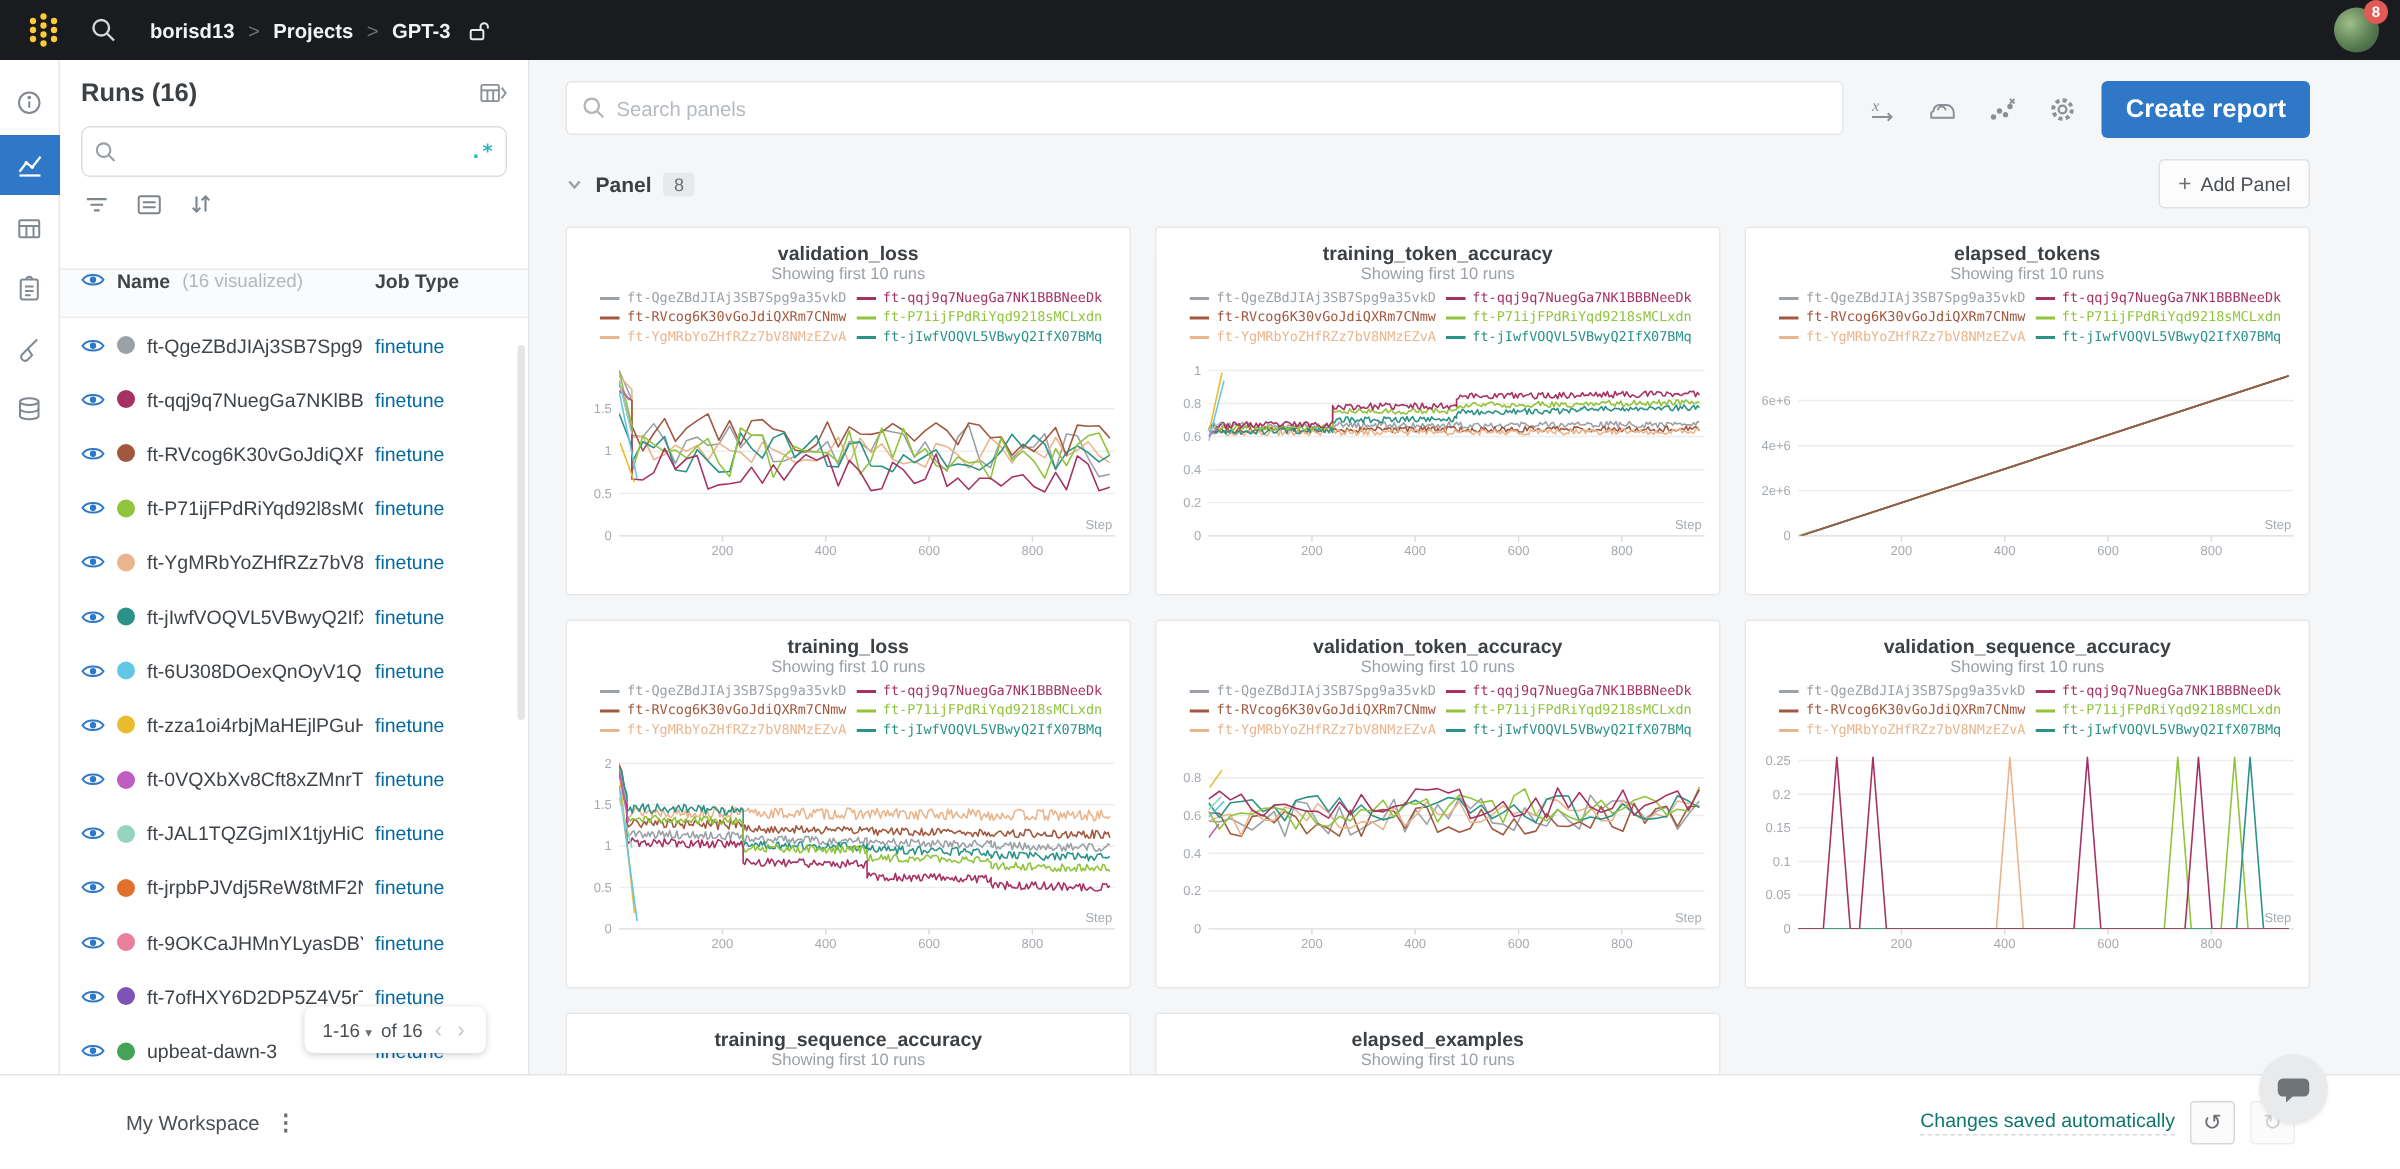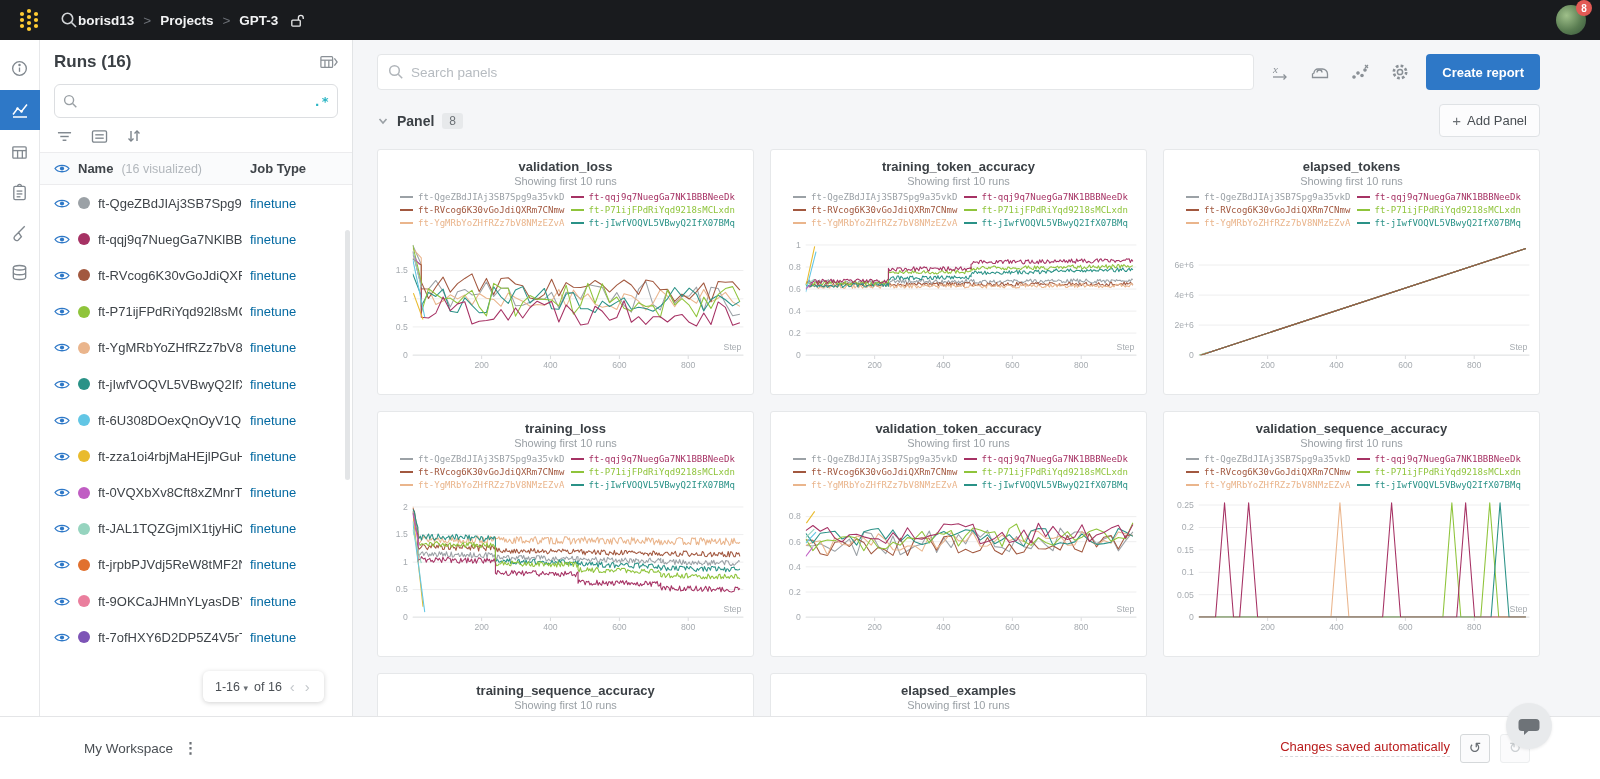--- a/index.html
+++ b/index.html
@@ -3,21 +3,21 @@
 <meta charset="utf-8">
 <style>
   * { margin:0; padding:0; box-sizing:border-box; }
   html,body { width:1600px; height:779px; overflow:hidden; font-family:"Liberation Sans","DejaVu Sans",sans-serif; background:#fff; }
   .app { position:relative; width:1600px; height:779px; }
 
   
   .navbar { position:absolute; top:0; left:0; right:0; height:40px; background:#191b1e; display:flex; align-items:center; padding:0 14px; z-index:30; }
   .logo { width:30px; height:30px; display:flex; align-items:center; justify-content:center; cursor:pointer; }
   .nav-search { background:none; border:none; margin-left:16px; cursor:pointer; display:flex; align-items:center; }
-  .breadcrumb { display:flex; align-items:center; gap:9px; font-size:13.5px; }
+  .breadcrumb { display:flex; align-items:center; margin-left:22px; gap:9px; font-size:13.5px; }
   .breadcrumb .crumb { color:#f2f3f4; font-weight:600; cursor:pointer; }
   .breadcrumb .sep { color:#6e7278; font-weight:400; }
   .nav-right { margin-left:auto; display:flex; align-items:center; }
   .avatar { position:relative; width:30px; height:30px; border-radius:50%; background:radial-gradient(circle at 35% 35%, #9fc08a, #5a7d52 55%, #35543a); cursor:pointer; }
   .badge { position:absolute; top:-5px; right:-6px; min-width:16px; height:16px; border-radius:9px; background:#e25a55; color:#fff; font-size:10px; font-weight:700; display:flex; align-items:center; justify-content:center; padding:0 4px; }
 
   
   .rail { position:absolute; top:40px; left:0; bottom:63px; width:40px; background:#fff; border-right:1px solid #e7e8ea; display:flex; flex-direction:column; align-items:center; padding-top:10px; gap:4px; z-index:20; }
   .rail-btn { width:36px; height:36px; display:flex; align-items:center; justify-content:center; border:none; background:none; cursor:pointer; border-radius:3px; color:#81888f; }
   .rail-btn.active { background:#2e78c7; color:#fff; width:40px; height:40px; border-radius:0; }
@@ -26,21 +26,21 @@
   
   .runs { position:absolute; top:40px; left:40px; bottom:63px; width:313px; background:#fff; border-right:1px solid #e2e4e6; padding:12px 0 0 0; z-index:10; }
   .runs-head { display:flex; align-items:center; padding:0 14px; }
   .runs-title { font-size:17px; color:#3b4045; font-weight:700; }
   .runs-expand { margin-left:auto; background:none; border:none; cursor:pointer; color:#8a9096; display:flex; align-items:center; gap:1px; }
   .runs-search { margin:12px 14px 0; height:34px; border:1px solid #dcdee1; border-radius:6px; display:flex; align-items:center; padding:0 8px; }
   .runs-search input { flex:1; border:none; outline:none; font-size:13px; margin-left:6px; color:#3b4045; min-width:0; }
   .regex-toggle { background:none; border:none; color:#2bb5c4; font-family:"DejaVu Sans Mono",monospace; font-size:13px; font-weight:700; cursor:pointer; }
   .runs-tools { display:flex; gap:18px; padding:10px 16px 8px; }
   .tool-btn { background:none; border:none; cursor:pointer; color:#7d858c; display:flex; align-items:center; }
-  .runs-tablehead { display:flex; align-items:center; height:33px; background:#fafbfc; border-top:1px solid #ececee; border-bottom:1px solid #ececee; padding:0 14px; gap:8px; }
+  .runs-tablehead { display:flex; align-items:flex-start; height:33px; background:#fafbfc; border-top:1px solid #ececee; border-bottom:1px solid #ececee; padding:0 14px; gap:8px;margin-top:27px; }
   .th-name { font-size:13px; color:#3f4449; font-weight:700; }
   .th-vis { font-size:12.5px; color:#b2b7bc; }
   .th-job { margin-left:auto; width:88px; font-size:13px; color:#3f4449; font-weight:700; }
   .runs-rows { overflow:hidden; height:calc(100% - 160px); }
   .run-row { display:flex; align-items:center; height:36.2px; padding:0 14px; gap:8px; cursor:pointer; }
   .eye { flex:0 0 auto; display:flex; cursor:pointer; }
   .dot { flex:0 0 auto; width:12px; height:12px; border-radius:50%; }
   .run-name { flex:1; font-size:13px; color:#3f4449; white-space:nowrap; overflow:hidden; max-width:158px; }
   .run-job { width:88px; font-size:13px; color:#0369a1; }
   .runs-scrollbar { position:absolute; right:2px; top:190px; width:5px; height:250px; background:#e3e5e7; border-radius:3px; }
@@ -50,21 +50,21 @@
   .pag-nav { color:#c3c7cb; font-size:15px; background:none; border:none; cursor:pointer; padding:0 2px; }
 
   
   .main { position:absolute; top:40px; left:353px; right:0; bottom:63px; background:#f5f6f8; overflow:hidden; }
   .main-toolbar { display:flex; padding:14px 60px 0 24px; gap:16px; }
   .panel-search { flex:1; height:36px; background:#fff; border:1px solid #e4e6e8; border-radius:4px; display:flex; align-items:center; padding:0 10px; }
   .panel-search input { flex:1; border:none; outline:none; font-size:13.5px; margin-left:7px; color:#3b4045; background:transparent; }
   .panel-search input::placeholder, .runs-search input::placeholder { color:#b6bbc0; }
   .tb-icons { display:flex; align-items:center; gap:20px; }
   .tb-icon { background:none; border:none; cursor:pointer; color:#8a9096; display:flex; align-items:center; }
-  .create-report { background:#2e78c7; color:#fff; border:none; border-radius:4px; font-size:13px; font-weight:600; padding:9px 16px; cursor:pointer; font-family:inherit; }
+  .create-report { background:#2e78c7; color:#fff; border:none; border-radius:4px; font-size:17px; font-weight:600; padding:9px 16px; cursor:pointer; font-family:inherit; }
   .section-row { display:flex; align-items:center; margin:14px 60px 12px 24px; gap:8px; }
   .section-chevron { color:#9aa0a5; display:flex; cursor:pointer; }
   .section-title { font-size:14px; font-weight:700; color:#3b4045; }
   .section-count { background:#e7e9eb; color:#6b7075; font-size:12px; border-radius:3px; padding:1px 7px; }
   .add-panel { margin-left:auto; background:#fcfcfd; border:1px solid #dfe2e5; border-radius:4px; font-size:13px; color:#4a4f54; padding:7px 12px; cursor:pointer; display:flex; align-items:center; gap:6px; font-family:inherit; }
   .charts-grid { display:grid; grid-template-columns:repeat(3,1fr); gap:16px; margin:0 60px 0 24px; }
   .card { background:#fff; border:1px solid #e6e8ea; border-radius:3px; height:246px; overflow:hidden; padding-top:9px; }
   .c-title { text-align:center; font-size:13px; font-weight:700; color:#3b4045; }
   .c-sub { text-align:center; font-size:11px; color:#9aa0a5; margin-top:1px; }
   .c-legend { display:grid; grid-template-columns:1fr 1fr; padding:3px 12px 0 22px; }
@@ -72,21 +72,21 @@
   .lg-dash { width:13px; height:2px; flex:0 0 auto; }
   .lg-lbl { font-family:"DejaVu Sans Mono",monospace; font-size:9px; white-space:nowrap; }
   .c-plot { display:block; width:100%; height:150px; margin-top:2px; }
   .tick { fill:#a6abb0; font-size:9px; font-family:"Liberation Sans",sans-serif; }
 
   
   .footer { position:absolute; left:0; right:0; bottom:0; height:63px; background:#fff; border-top:1px solid #e4e5e7; display:flex; align-items:center; padding:0 70px 0 84px; z-index:25; }
   .ws-label { font-size:13.5px; color:#4a4f54; }
   .kebab { background:none; border:none; color:#6b7075; font-size:15px; font-weight:700; margin-left:10px; cursor:pointer; }
   .footer-right { margin-left:auto; display:flex; align-items:center; gap:10px; }
-  .autosave { font-size:13px; color:#b91c1c; border-bottom:1px dashed #d6d9dc; padding-bottom:2px; }
+  .autosave { font-size:13px; color:#0f766e; border-bottom:1px dashed #d6d9dc; padding-bottom:2px; }
   .undo-btn,.redo-btn { width:30px; height:29px; border-radius:3px; display:flex; align-items:center; justify-content:center; font-size:15px; cursor:pointer; background:#fbfbfc; font-family:"DejaVu Sans",sans-serif; }
   .undo-btn { border:1px solid #d5d8da; color:#6b7075; }
   .redo-btn { border:1px solid #eceeef; color:#ccd0d3; }
   .chat-fab { position:absolute; right:48px; bottom:30px; width:46px; height:46px; border-radius:50%; background:#e8eaec; border:none; display:flex; align-items:center; justify-content:center; cursor:pointer; z-index:40; box-shadow:0 1px 3px rgba(0,0,0,.08); }
 </style>
 </head>
 <body>
 
 <div class="app">
 
@@ -372,20 +372,31 @@
           <span class="eye">
             <svg width="16" height="13" viewBox="0 0 16 13" fill="none" stroke="#2e78c7" stroke-width="1.3">
               <path d="M1 6.5 C3.8 2.2 12.2 2.2 15 6.5 C12.2 10.8 3.8 10.8 1 6.5 Z"></path>
               <circle cx="8" cy="6.5" r="2.1" fill="#2e78c7" stroke="none"></circle>
             </svg>
           </span>
           <span class="dot" style="background:#7d54b6"></span>
           <span class="run-name">ft-7ofHXY6D2DP5Z4V5rTv</span>
           <span class="run-job">finetune</span>
         </div>
+        <div class="run-row">
+          <span class="eye">
+            <svg width="16" height="13" viewBox="0 0 16 13" fill="none" stroke="#2e78c7" stroke-width="1.3">
+              <path d="M1 6.5 C3.8 2.2 12.2 2.2 15 6.5 C12.2 10.8 3.8 10.8 1 6.5 Z"></path>
+              <circle cx="8" cy="6.5" r="2.1" fill="#2e78c7" stroke="none"></circle>
+            </svg>
+          </span>
+          <span class="dot" style="background:#44a357"></span>
+          <span class="run-name">upbeat-dawn-3</span>
+          <span class="run-job">finetune</span>
+        </div>
       </div>
     <div class="runs-scrollbar"></div>
     <div class="pagination">
       <span class="pag-range"><span>1-16</span> <span class="pag-caret">▾</span></span>
       <span>of 16</span>
       <button class="pag-nav">‹</button>
       <button class="pag-nav">›</button>
     </div>
   </aside>
 

